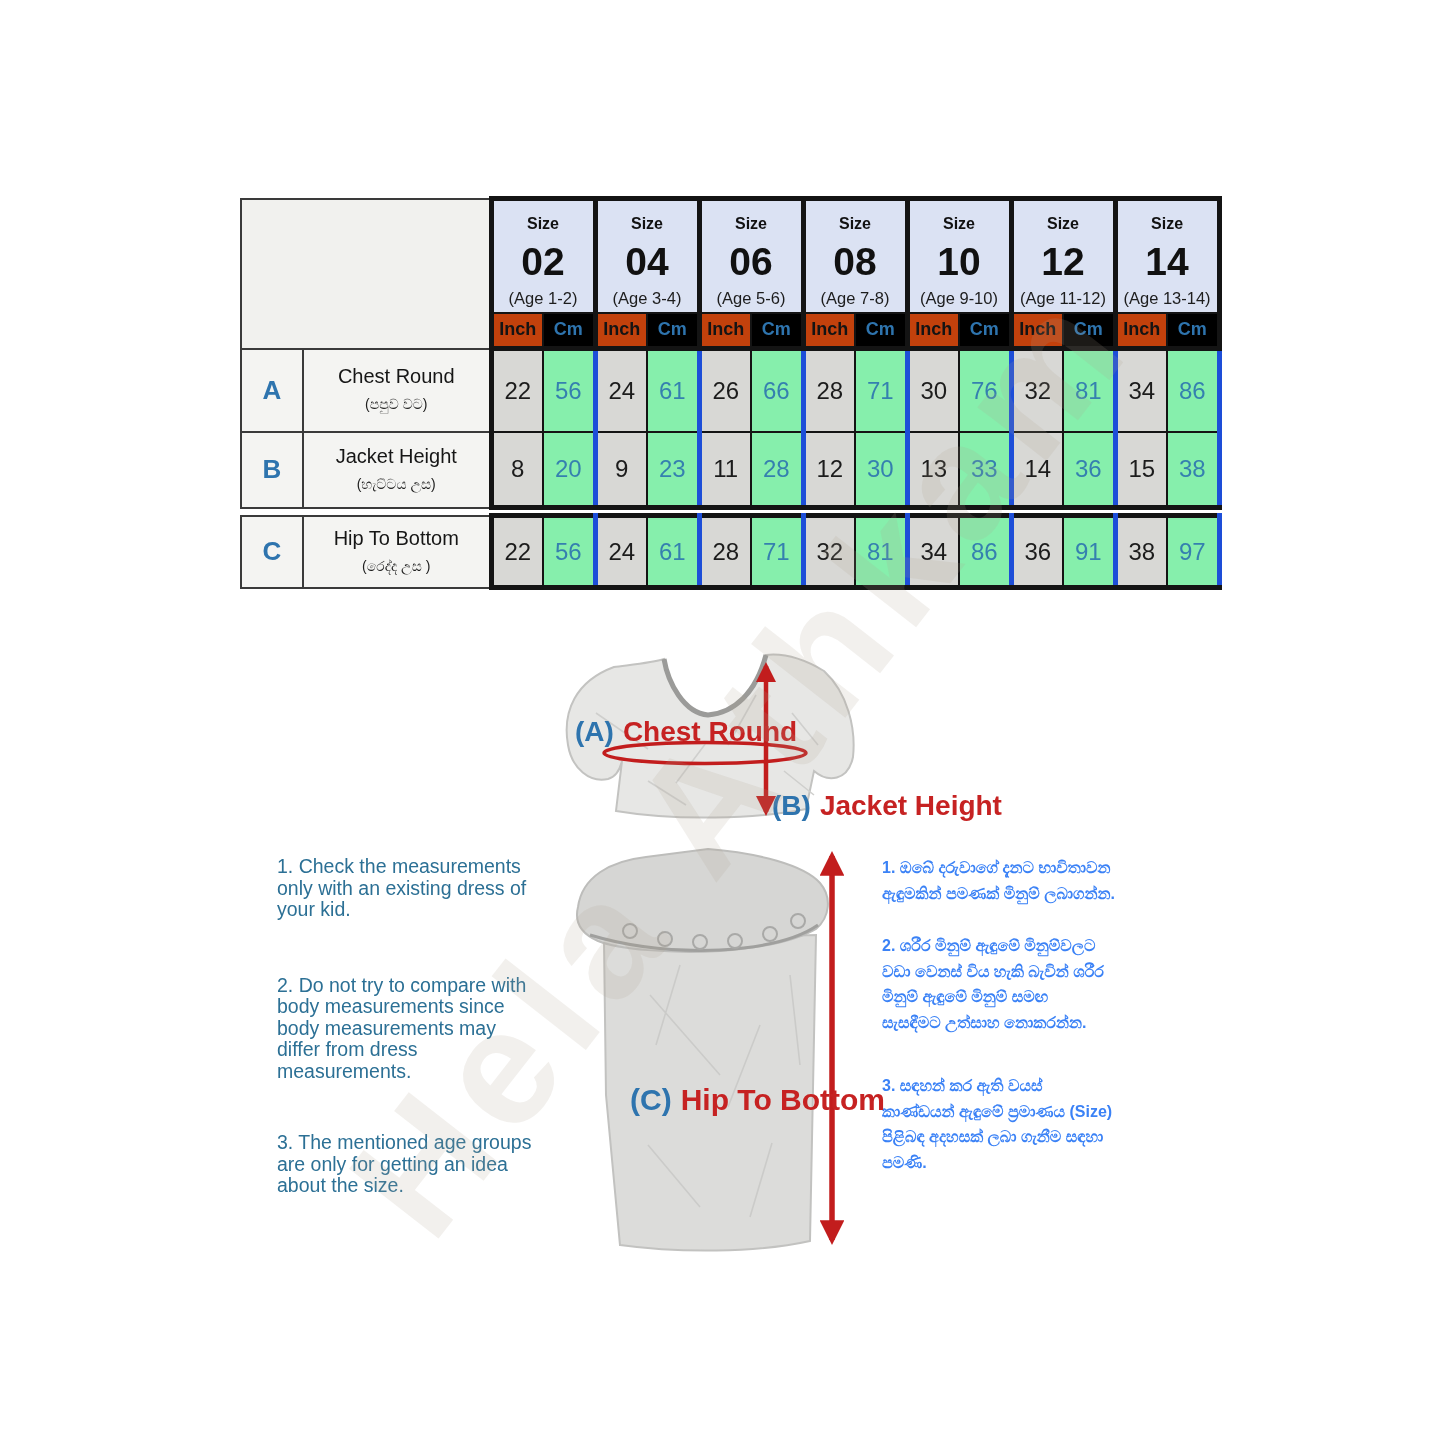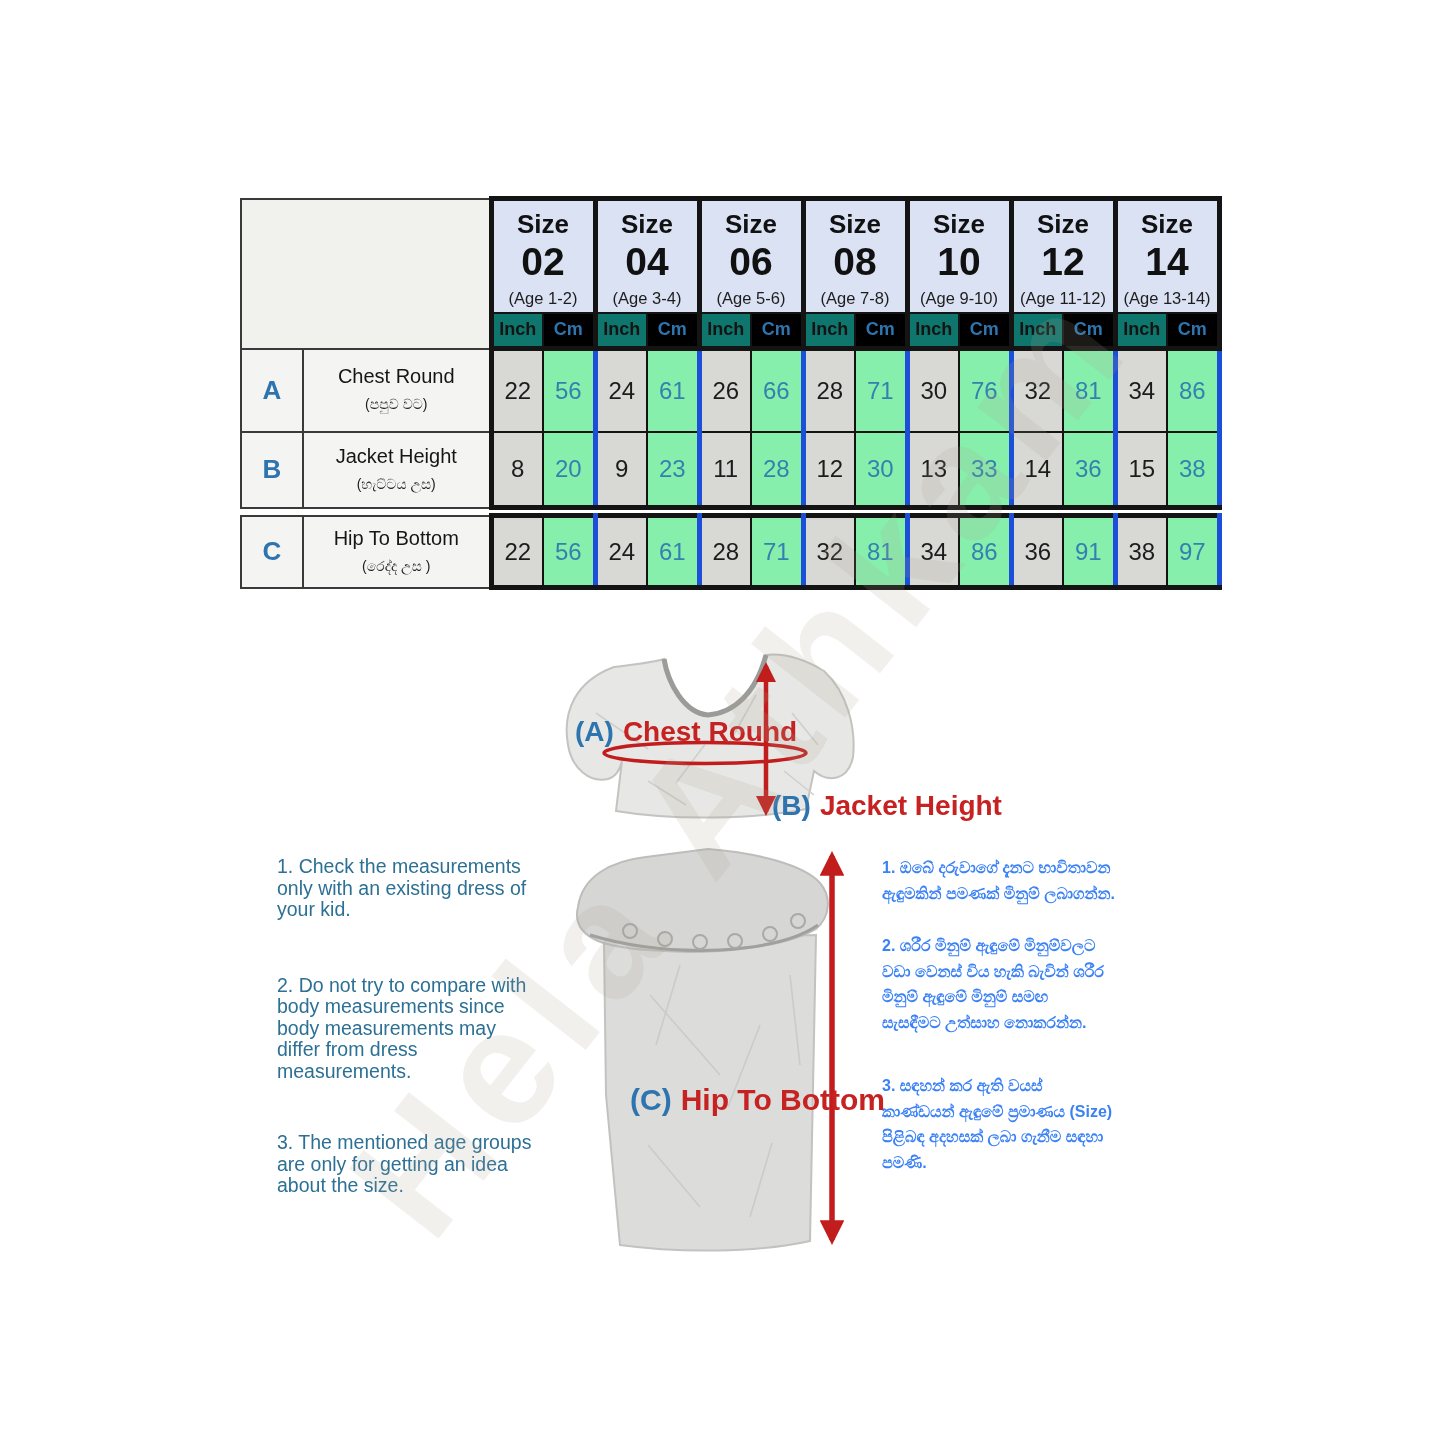--- a/index.html
+++ b/index.html
@@ -16,26 +16,26 @@
   .t{position:absolute;left:240px;border-collapse:collapse;table-layout:fixed;width:978px;z-index:2;}
   .t.main{top:196px;}
   .t.sub{top:513px;}
   col.c-lt{width:62px;} col.c-lbl{width:188px;} col.c-v{width:52px;}
   .t td{padding:0;text-align:center;vertical-align:middle;}
   tr.r-head{height:114px;} tr.r-units{height:36px;}
   tr.rA{height:83px;} tr.rB{height:76px;} tr.rC{height:72px;}
 
   .corner{background:#f1f1ee;border:2px solid #3a3a3a;}
   .szh{background:#dbe2f3;border:5px solid #141414;border-bottom:2px solid #141414;}
-  .szw{font-weight:bold;font-size:26px;color:#111;line-height:24px;padding-top:7px;}
+  .szw{font-weight:bold;font-size:16px;color:#111;line-height:24px;padding-top:7px;}
   .szn{font-weight:bold;font-size:39px;color:#111;line-height:52px;}
   .sza{font-size:16.5px;color:#1d1d1d;line-height:20px;}
 
   .u{font-weight:bold;font-size:18px;border-top:2px solid #141414;border-bottom:5px solid #141414;}
-  .u.in{background:#0f766e;color:#141414;border-left:5px solid #141414;border-right:2px solid #141414;}
+  .u.in{background:#c2410c;color:#141414;border-left:5px solid #141414;border-right:2px solid #141414;}
   .u.cm{background:#000000;color:#2e74ae;border-right:5px solid #141414;border-left:2px solid #141414;}
 
   .lt{background:#f4f4f2;border:2px solid #3a3a3a;color:#2e74ae;font-weight:bold;font-size:26px;}
   .lbl{background:#f4f4f2;border:2px solid #3a3a3a;}
   .lbl .en{font-size:20px;color:#161616;line-height:24px;}
   .lbl .si{font-size:14px;color:#202020;line-height:24px;margin-top:4px;}
 
   .d{font-size:24px;}
   .d.in{background:#d8d8d5;color:#1c1c1c;border-left:5px solid #141414;border-right:2px solid #141414;}
   .d.cm{background:#86efac;color:#3580af;border-right:5px solid #1d4ed8;border-left:2px solid #141414;}

